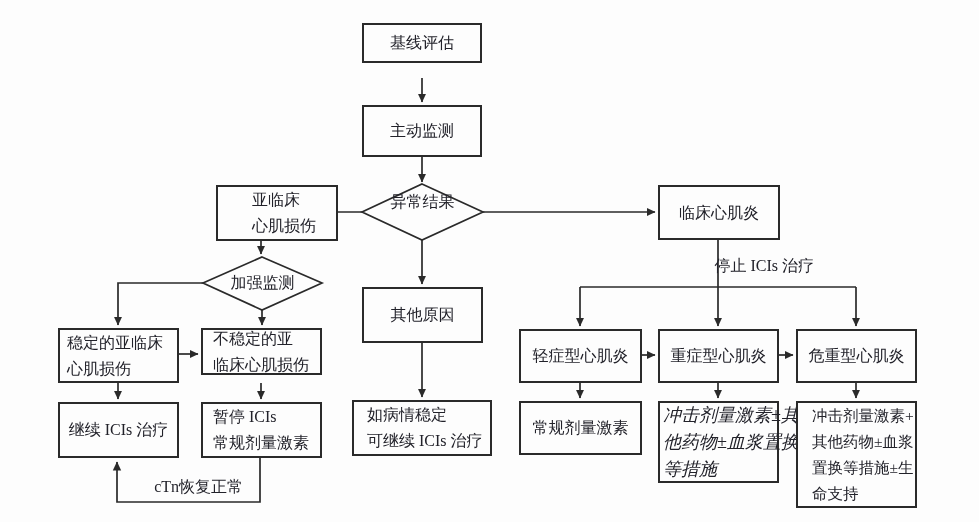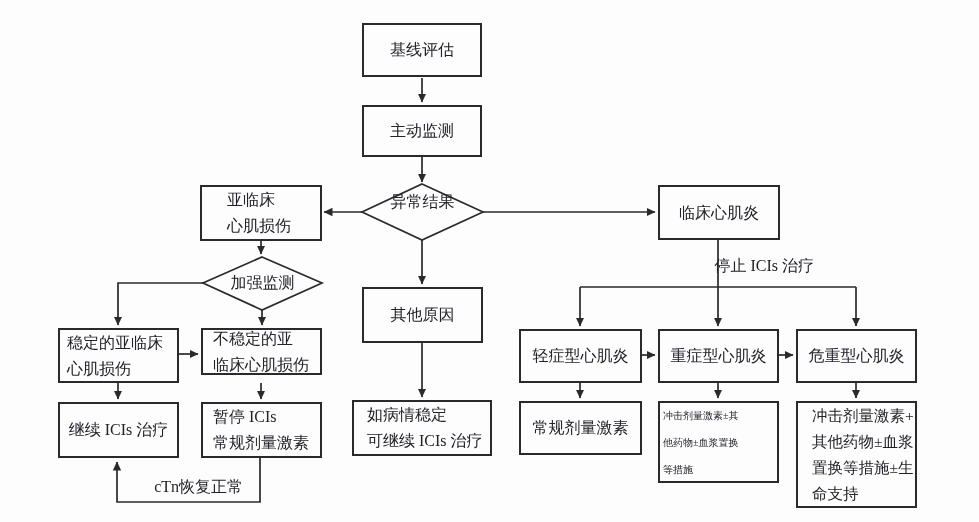--- a/index.html
+++ b/index.html
@@ -19,21 +19,21 @@
     background:#fdfdfd;
     display:flex;
     flex-direction:column;
     justify-content:center;
     font-size:16px;
     line-height:26px;
   }
   .box.center{align-items:center;text-align:center;}
   .box.left{align-items:flex-start;text-align:left;}
   .box .ln{white-space:nowrap;}
-  .box.tight .ln{line-height:27px;font-size:10px;}
+  .box.tight .ln{line-height:27px;font-size:18px;font-style:italic;}
   .box.tight4 .ln{line-height:26px;font-size:15.5px;}
   .diamond-label{
     position:absolute;
     text-align:center;
     font-size:16px;
     line-height:22px;
   }
   .free-label{
     position:absolute;
     font-size:16px;
@@ -74,29 +74,29 @@
       <path d="M642,355 H655" marker-end="url(#ah)"></path>
       <path d="M779,355 H793" marker-end="url(#ah)"></path>
       <path d="M580,383 V398" marker-end="url(#ah)"></path>
       <path d="M718,383 V398" marker-end="url(#ah)"></path>
       <path d="M856,383 V398" marker-end="url(#ah)"></path>
       <polygon points="422,184 483,212 422,240 362,212"></polygon>
       <polygon points="262,257 322,283 262,310 203,283"></polygon>
     </g>
   </svg>
 
-  <div class="box center" style="left:362px;top:23px;width:120px;height:54px">
+  <div class="box center" style="left:362px;top:23px;width:120px;height:40px">
     <div class="ln">基线评估</div>
   </div>
 
   <div class="box center" style="left:362px;top:105px;width:120px;height:52px">
     <div class="ln">主动监测</div>
   </div>
 
-  <div class="box left" style="left:200px;top:185px;width:122px;height:56px;padding-left:25px">
+  <div class="box left" style="left:216px;top:185px;width:122px;height:56px;padding-left:34px">
     <div class="ln">亚临床</div>
     <div class="ln">心肌损伤</div>
   </div>
 
   <div class="box center" style="left:362px;top:287px;width:121px;height:56px">
     <div class="ln">其他原因</div>
   </div>
 
   <div class="box center" style="left:658px;top:185px;width:122px;height:55px">
     <div class="ln">临床心肌炎</div>

